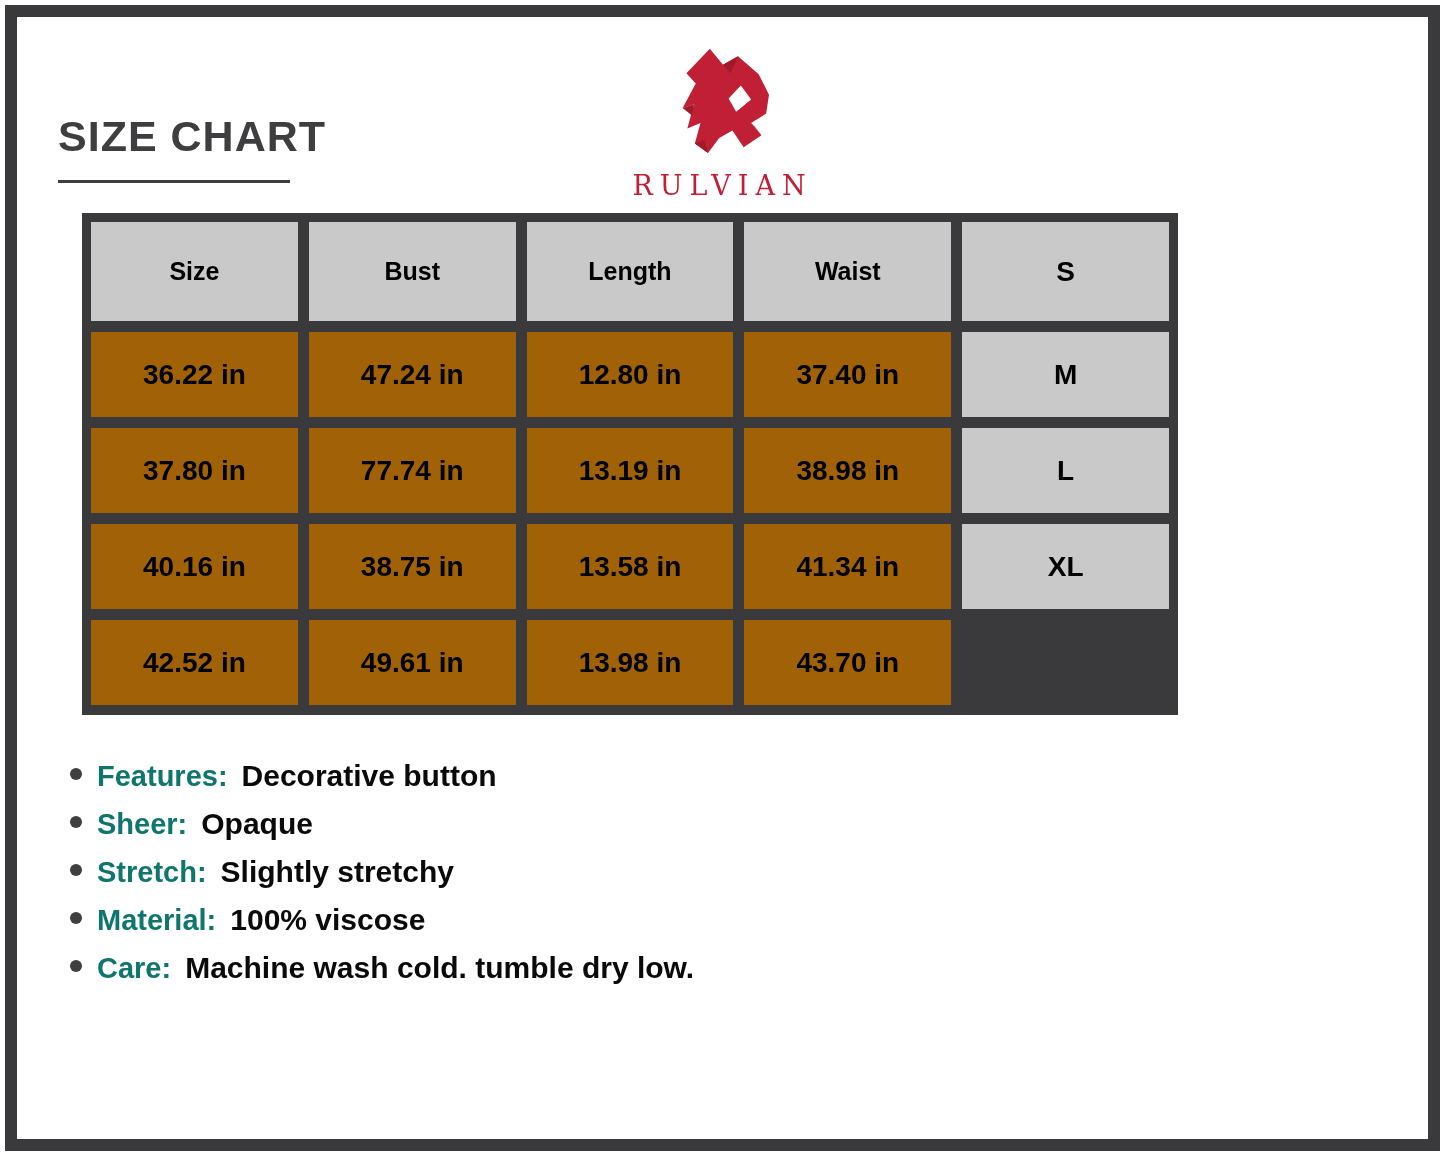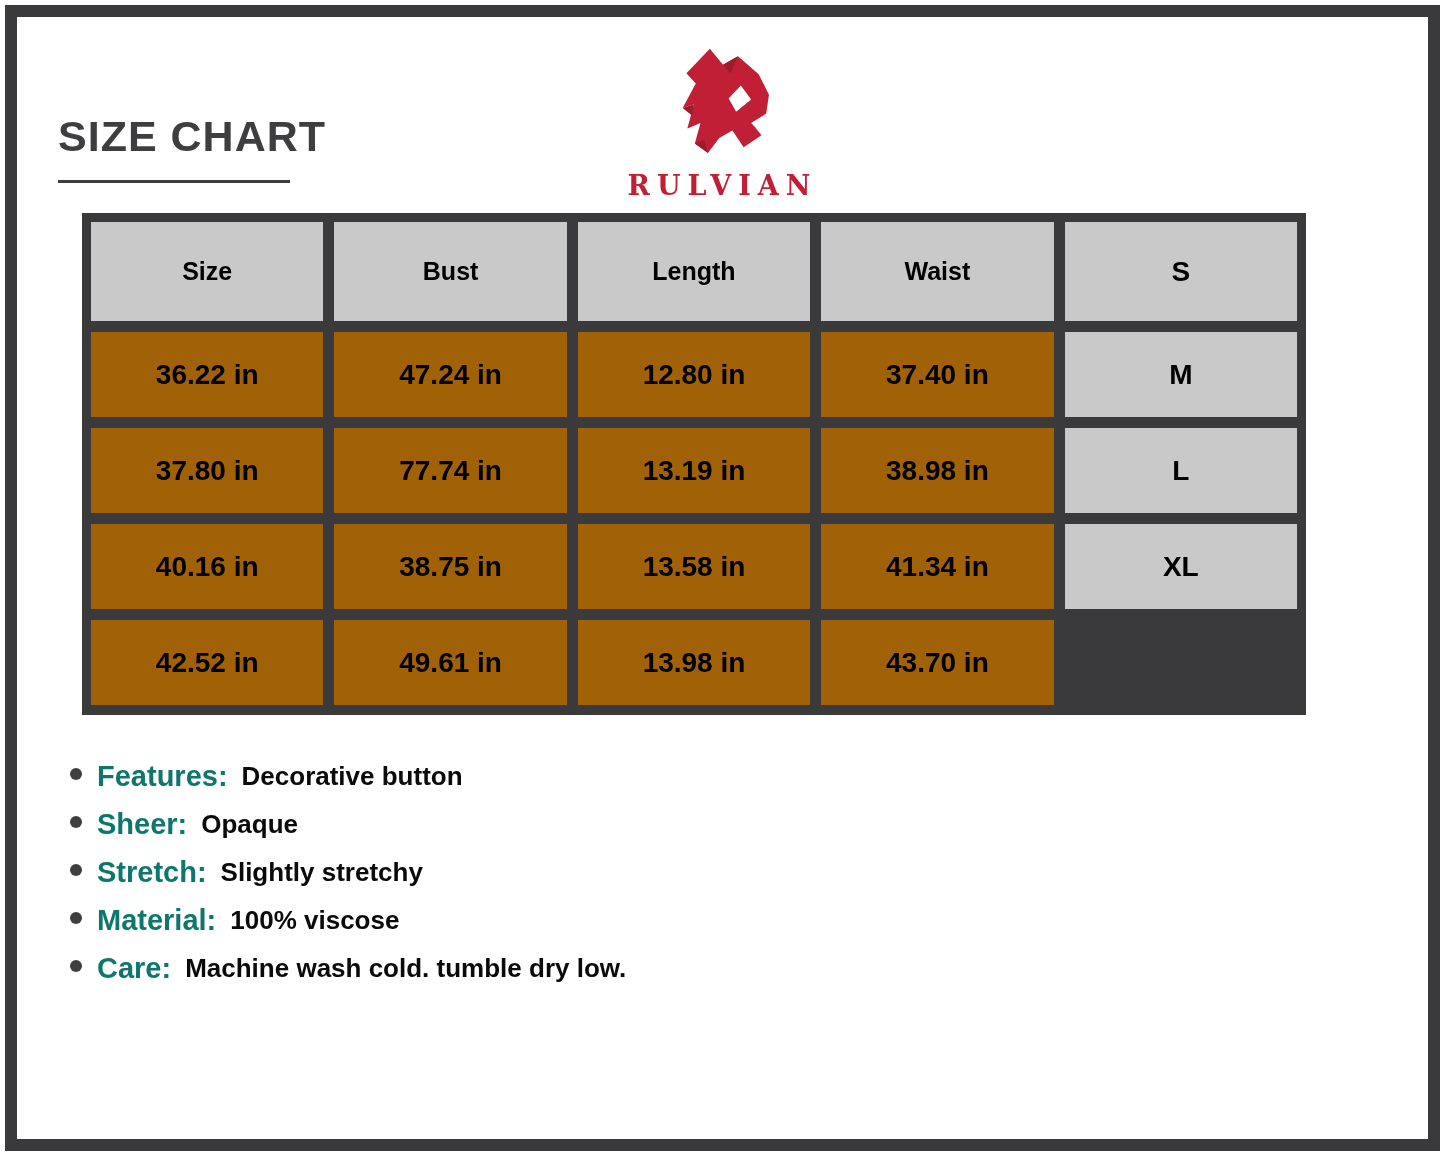--- a/index.html
+++ b/index.html
@@ -40,31 +40,31 @@
     position: absolute;
     left: 0; right: 0; top: 46px;
     display: flex;
     flex-direction: column;
     align-items: center;
   }
   .brand-mark { width: 118px; height: 122px; }
   .brand-name {
     margin-top: 2px;
     font-family: "DejaVu Serif", serif;
-    font-weight: bold;
+    font-weight: normal;
     font-size: 27px;
     letter-spacing: 7px;
     color: #c01f36;
   }
 
   
   .size-table {
     position: absolute;
     left: 82px; top: 213px;
-    width: 1224px; height: 502px;
+    width: 1096px; height: 502px;
     background: #3a3a3c;
     padding: 9px;
     display: grid;
     grid-template-columns: repeat(5, 1fr);
     grid-template-rows: 99px repeat(4, 85px);
     gap: 11px;
   }
   .cell {
     display: flex;
     align-items: center;
@@ -104,21 +104,21 @@
     width: 12px; height: 12px;
     border-radius: 50%;
     background: #3f3f41;
   }
   .detail-label {
     font-size: 29px;
     font-weight: bold;
     color: #0f766e;
   }
   .detail-value {
-    font-size: 26px;
+    font-size: 30px;
     font-weight: bold;
     color: #0a0a0a;
     margin-left: 14px;
   }
 </style>
 </head>
 <body>
 
 <div class="frame"></div>
 

